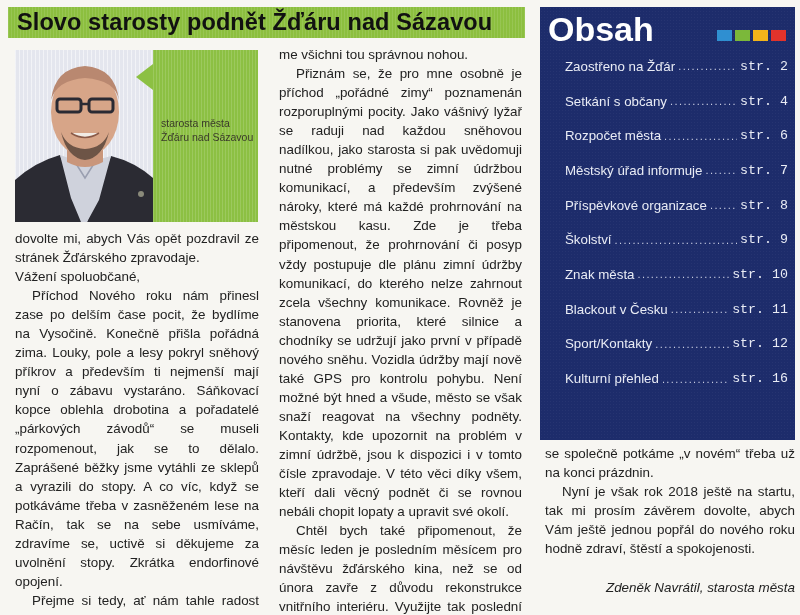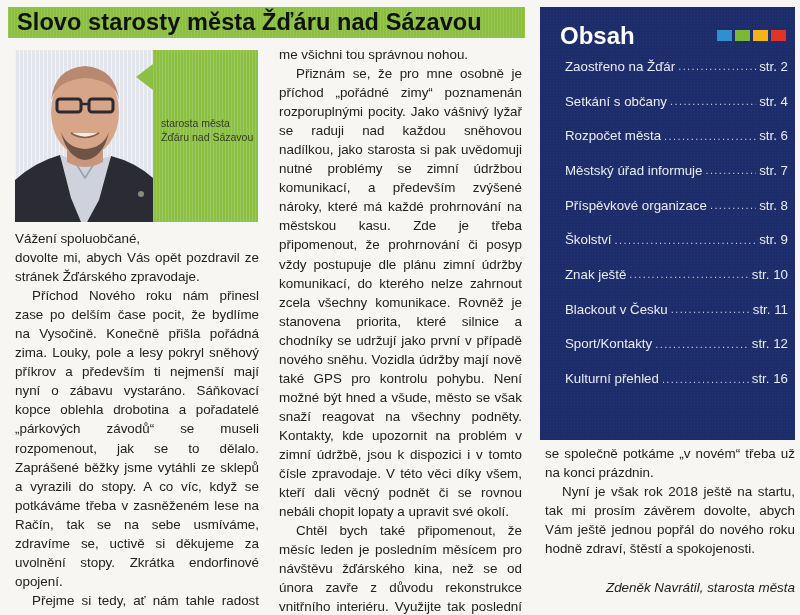--- a/index.html
+++ b/index.html
@@ -48,38 +48,38 @@
   .col2 { left:279px; top:45px; width:243px; }
   .col3 { left:545px; top:444px; width:250px; }
   .sig { font-style:italic; text-align:right; margin-top:20px !important; }
   .toc {
     position:absolute; left:540px; top:7px; width:255px; height:433px;
     background:#1d2c6b;
     background-image:radial-gradient(rgba(255,255,255,0.04) 1px, rgba(0,0,0,0) 1px);
     background-size:3px 3px;
   }
   .toc h2 {
-    margin:12px; position:absolute; left:8px; top:3px;
-    font-size:24px; font-weight:bold; color:#ffffff;
+    margin:0; position:absolute; left:8px; top:3px;
+    font-size:34px; font-weight:bold; color:#ffffff;
   }
   .toc .squares { position:absolute; right:9px; top:23px; display:flex; gap:3px; }
   .toc .sq { width:15px; height:11px; display:block; }
   .toc ul { list-style:none; margin:0; padding:0; position:absolute; left:25px; top:42px; width:223px; }
   .toc li {
     height:34.7px; display:flex; align-items:center; color:#e9ecf5; font-size:13.3px;
   }
   .toc .lbl { white-space:nowrap; }
   .toc .dots { flex:1; overflow:hidden; white-space:nowrap; color:#c6cbe0; margin:0 3px; letter-spacing:1.4px; font-size:11px; }
-  .toc .pg { white-space:nowrap; }
+  .toc .pg { white-space:nowrap;font-family:Liberation Mono, monospace; }
 </style>
 </head>
 <body>
 
 <div class="title-bar">
-  <h1>Slovo starosty města Žďáru nad Sázavou</h1>
+  <h1>Slovo starosty podnět Žďáru nad Sázavou</h1>
 </div>
 
 <div class="photo">
   <svg width="138" height="172" viewBox="0 0 138 172">
 
     <path d="M0 172 L0 130 Q20 112 45 105 L62 150 L70 172 Z" fill="#2b2b33"></path>
     <path d="M138 172 L138 128 Q120 112 96 106 L80 150 L72 172 Z" fill="#2b2b33"></path>
 
     <path d="M45 105 Q70 115 96 106 L84 150 L72 172 L66 172 L56 148 Z" fill="#cfd2dc"></path>
     <path d="M60 112 L70 128 L80 112" fill="none" stroke="#9a9fb0" stroke-width="1.5"></path>
@@ -103,22 +103,22 @@
 
 <div class="name-box">
   <div class="arrow"></div>
   <div class="role">
     <div>starosta města</div>
     <div>Žďáru nad Sázavou</div>
   </div>
 </div>
 
 <div class="col col1">
+  <p>dovolte mi, abych Vás opět pozdravil ze stránek Žďárského zpravodaje.</p>
   <p style="text-align:left">Vážení spoluobčané,</p>
-  <p>dovolte mi, abych Vás opět pozdravil ze stránek Žďárského zpravodaje.</p>
   <p class="ind">Příchod Nového roku nám přinesl zase po delším čase pocit, že bydlíme na Vysočině. Konečně přišla pořádná zima. Louky, pole a lesy pokryl sněhový příkrov a především ti nejmenší mají nyní o zábavu vystaráno. Sáňkovací kopce oblehla drobotina a pořadatelé „párkových závodů“ se museli rozpomenout, jak se to dělalo. Zaprášené běžky jsme vytáhli ze sklepů a vyrazili do stopy. A co víc, když se potkáváme třeba v zasněženém lese na Račín, tak se na sebe usmíváme, zdravíme se, uctivě si děkujeme za uvolnění stopy. Zkrátka endorfinové opojení.</p>
   <p class="ind">Přejme si tedy, ať nám tahle radost vydrží minimálně po celý rok v novém roce 2017. Ať do nového roku vykročí-</p>
 </div>
 
 <div class="col col2">
   <p>me všichni tou správnou nohou.</p>
   <p class="ind">Přiznám se, že pro mne osobně je příchod „pořádné zimy“ poznamenán rozporuplnými pocity. Jako vášnivý lyžař se raduji nad každou sněhovou nadílkou, jako starosta si pak uvědomuji nutné problémy se zimní údržbou komunikací, a především zvýšené nároky, které má každé prohrnování na městskou kasu. Zde je třeba připomenout, že prohrnování či posyp vždy postupuje dle plánu zimní údržby komunikací, do kterého nelze zahrnout zcela všechny komunikace. Rovněž je stanovena priorita, které silnice a chodníky se udržují jako první v případě nového sněhu. Vozidla údržby mají nově také GPS pro kontrolu pohybu. Není možné být hned a všude, město se však snaží reagovat na všechny podněty. Kontakty, kde upozornit na problém v zimní údržbě, jsou k dispozici i v tomto čísle zpravodaje. V této věci díky všem, kteří dali věcný podnět či se rovnou nebáli chopit lopaty a upravit své okolí.</p>
   <p class="ind">Chtěl bych také připomenout, že měsíc leden je posledním měsícem pro návštěvu žďárského kina, než se od února zavře z důvodu rekonstrukce vnitřního interiéru. Využijte tak poslední příležitosti a velmi se těším, že</p>
 </div>
 
@@ -155,21 +155,21 @@
         <span class="lbl">Příspěvkové organizace</span>
         <span class="dots">..............................................</span>
         <span class="pg">str.  8</span>
       </li>
     <li>
         <span class="lbl">Školství</span>
         <span class="dots">..............................................</span>
         <span class="pg">str. 9</span>
       </li>
     <li>
-        <span class="lbl">Znak ještě</span>
+        <span class="lbl">Znak města</span>
         <span class="dots">..............................................</span>
         <span class="pg">str. 10</span>
       </li>
     <li>
         <span class="lbl">Blackout v Česku</span>
         <span class="dots">..............................................</span>
         <span class="pg">str. 11</span>
       </li>
     <li>
         <span class="lbl">Sport/Kontakty</span>

